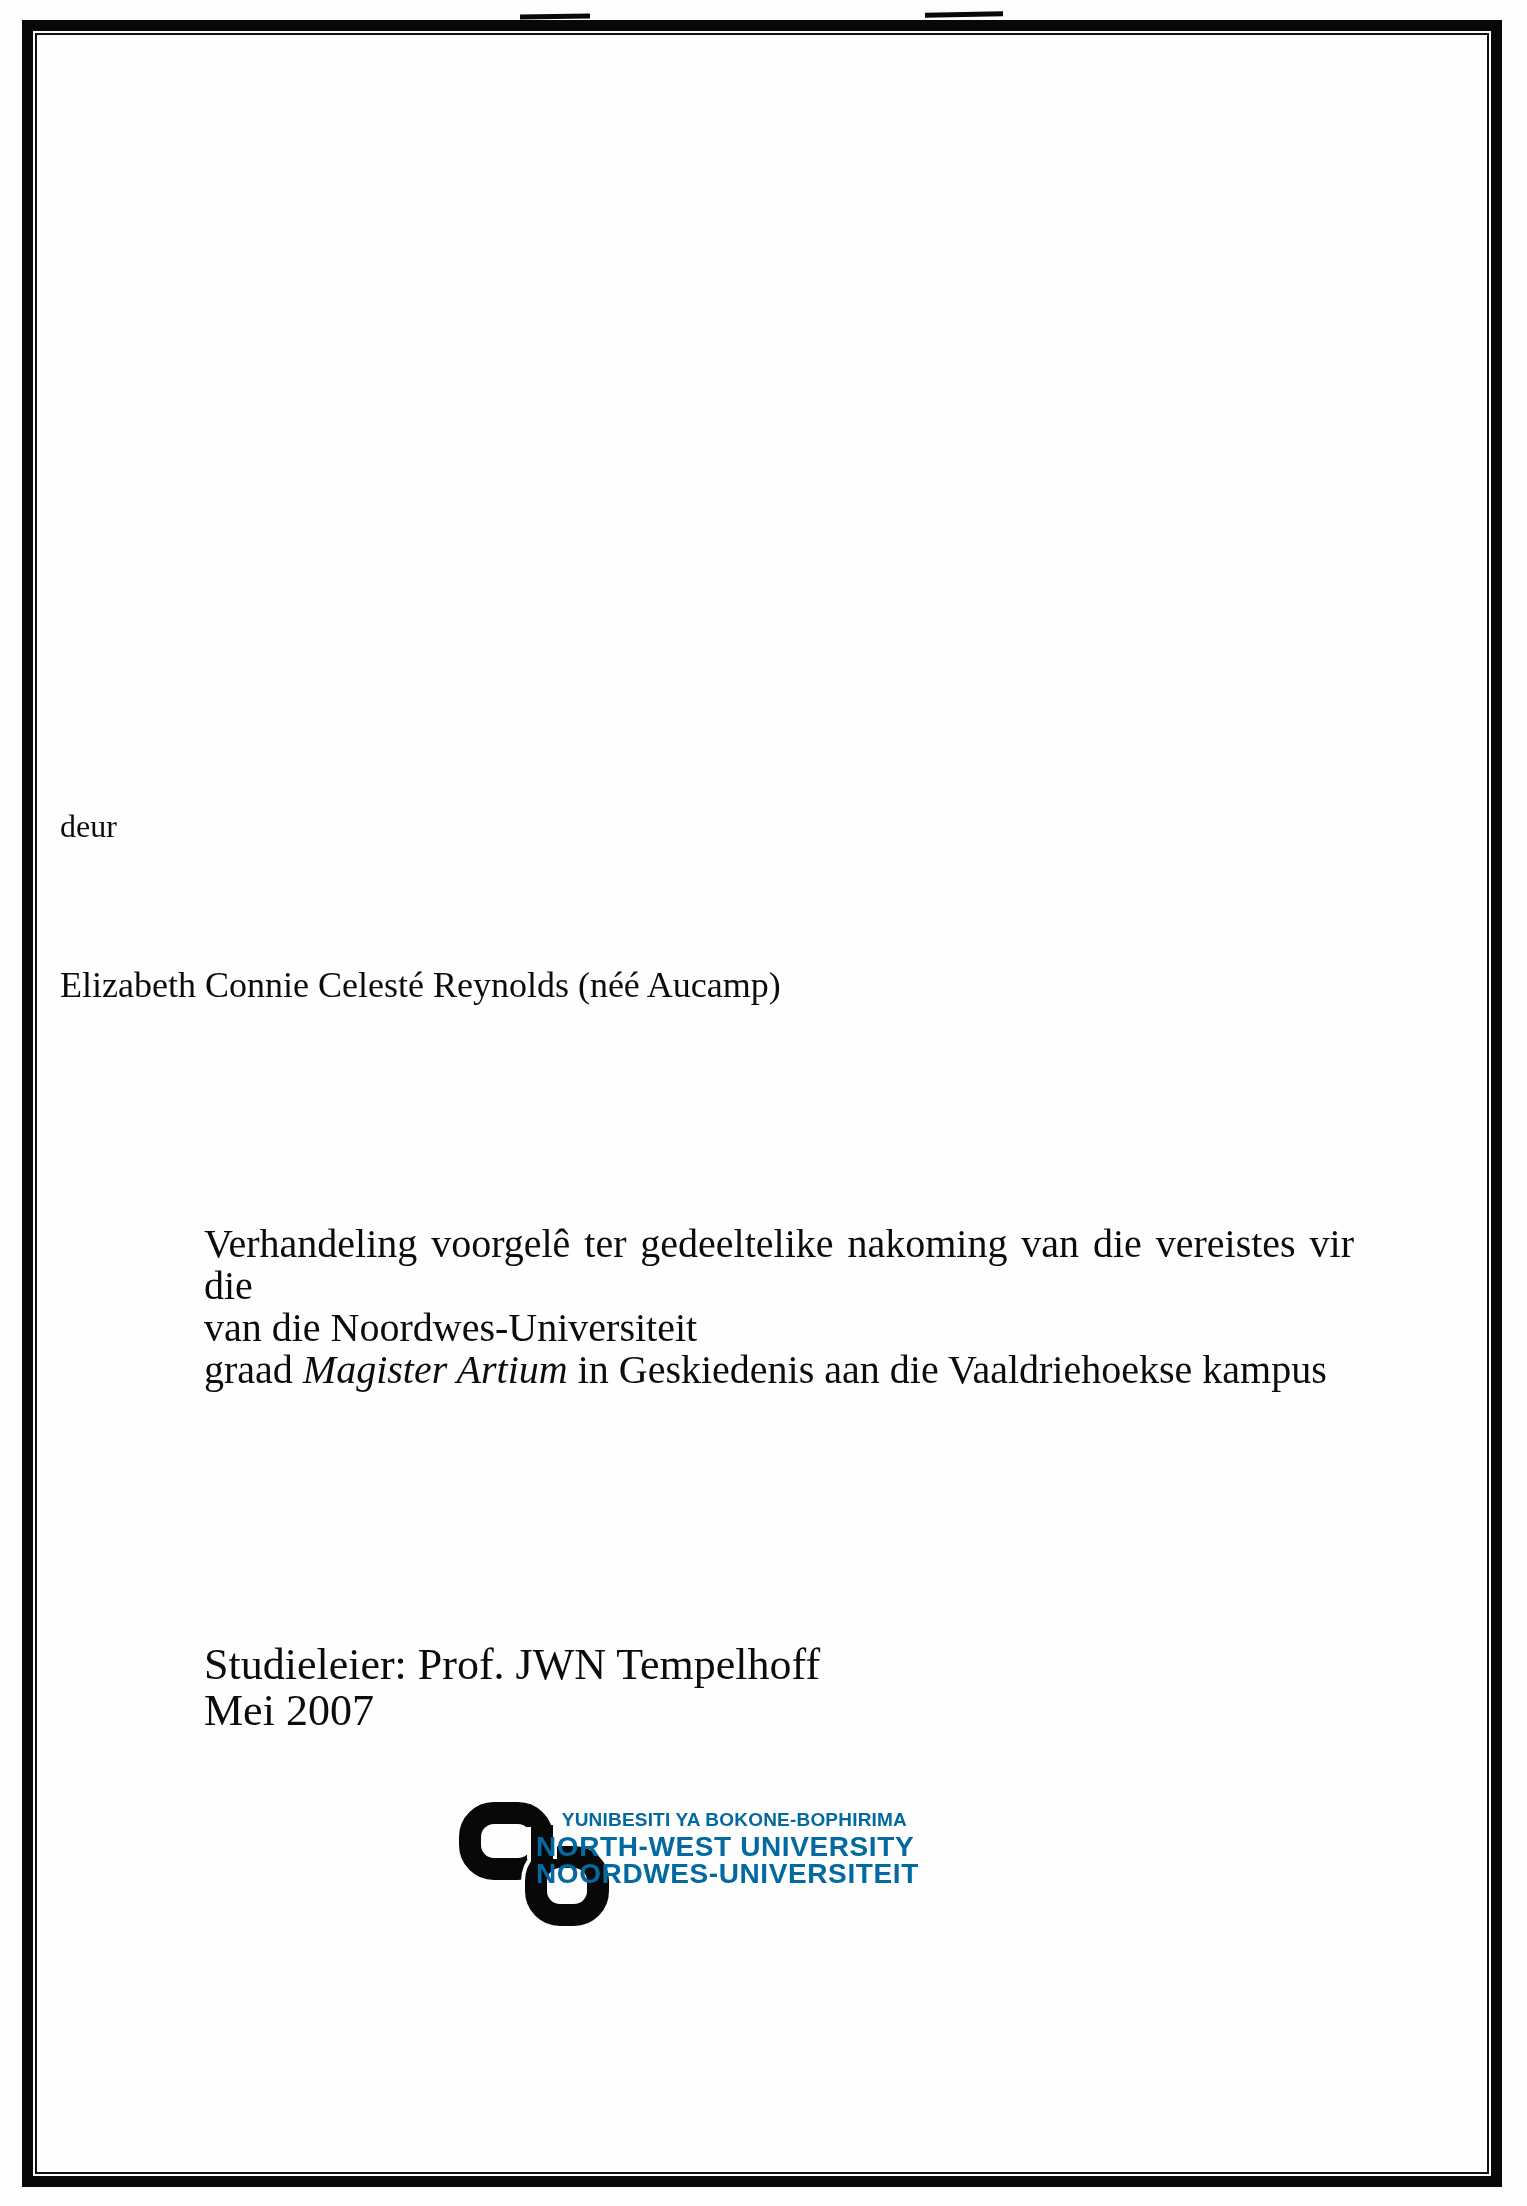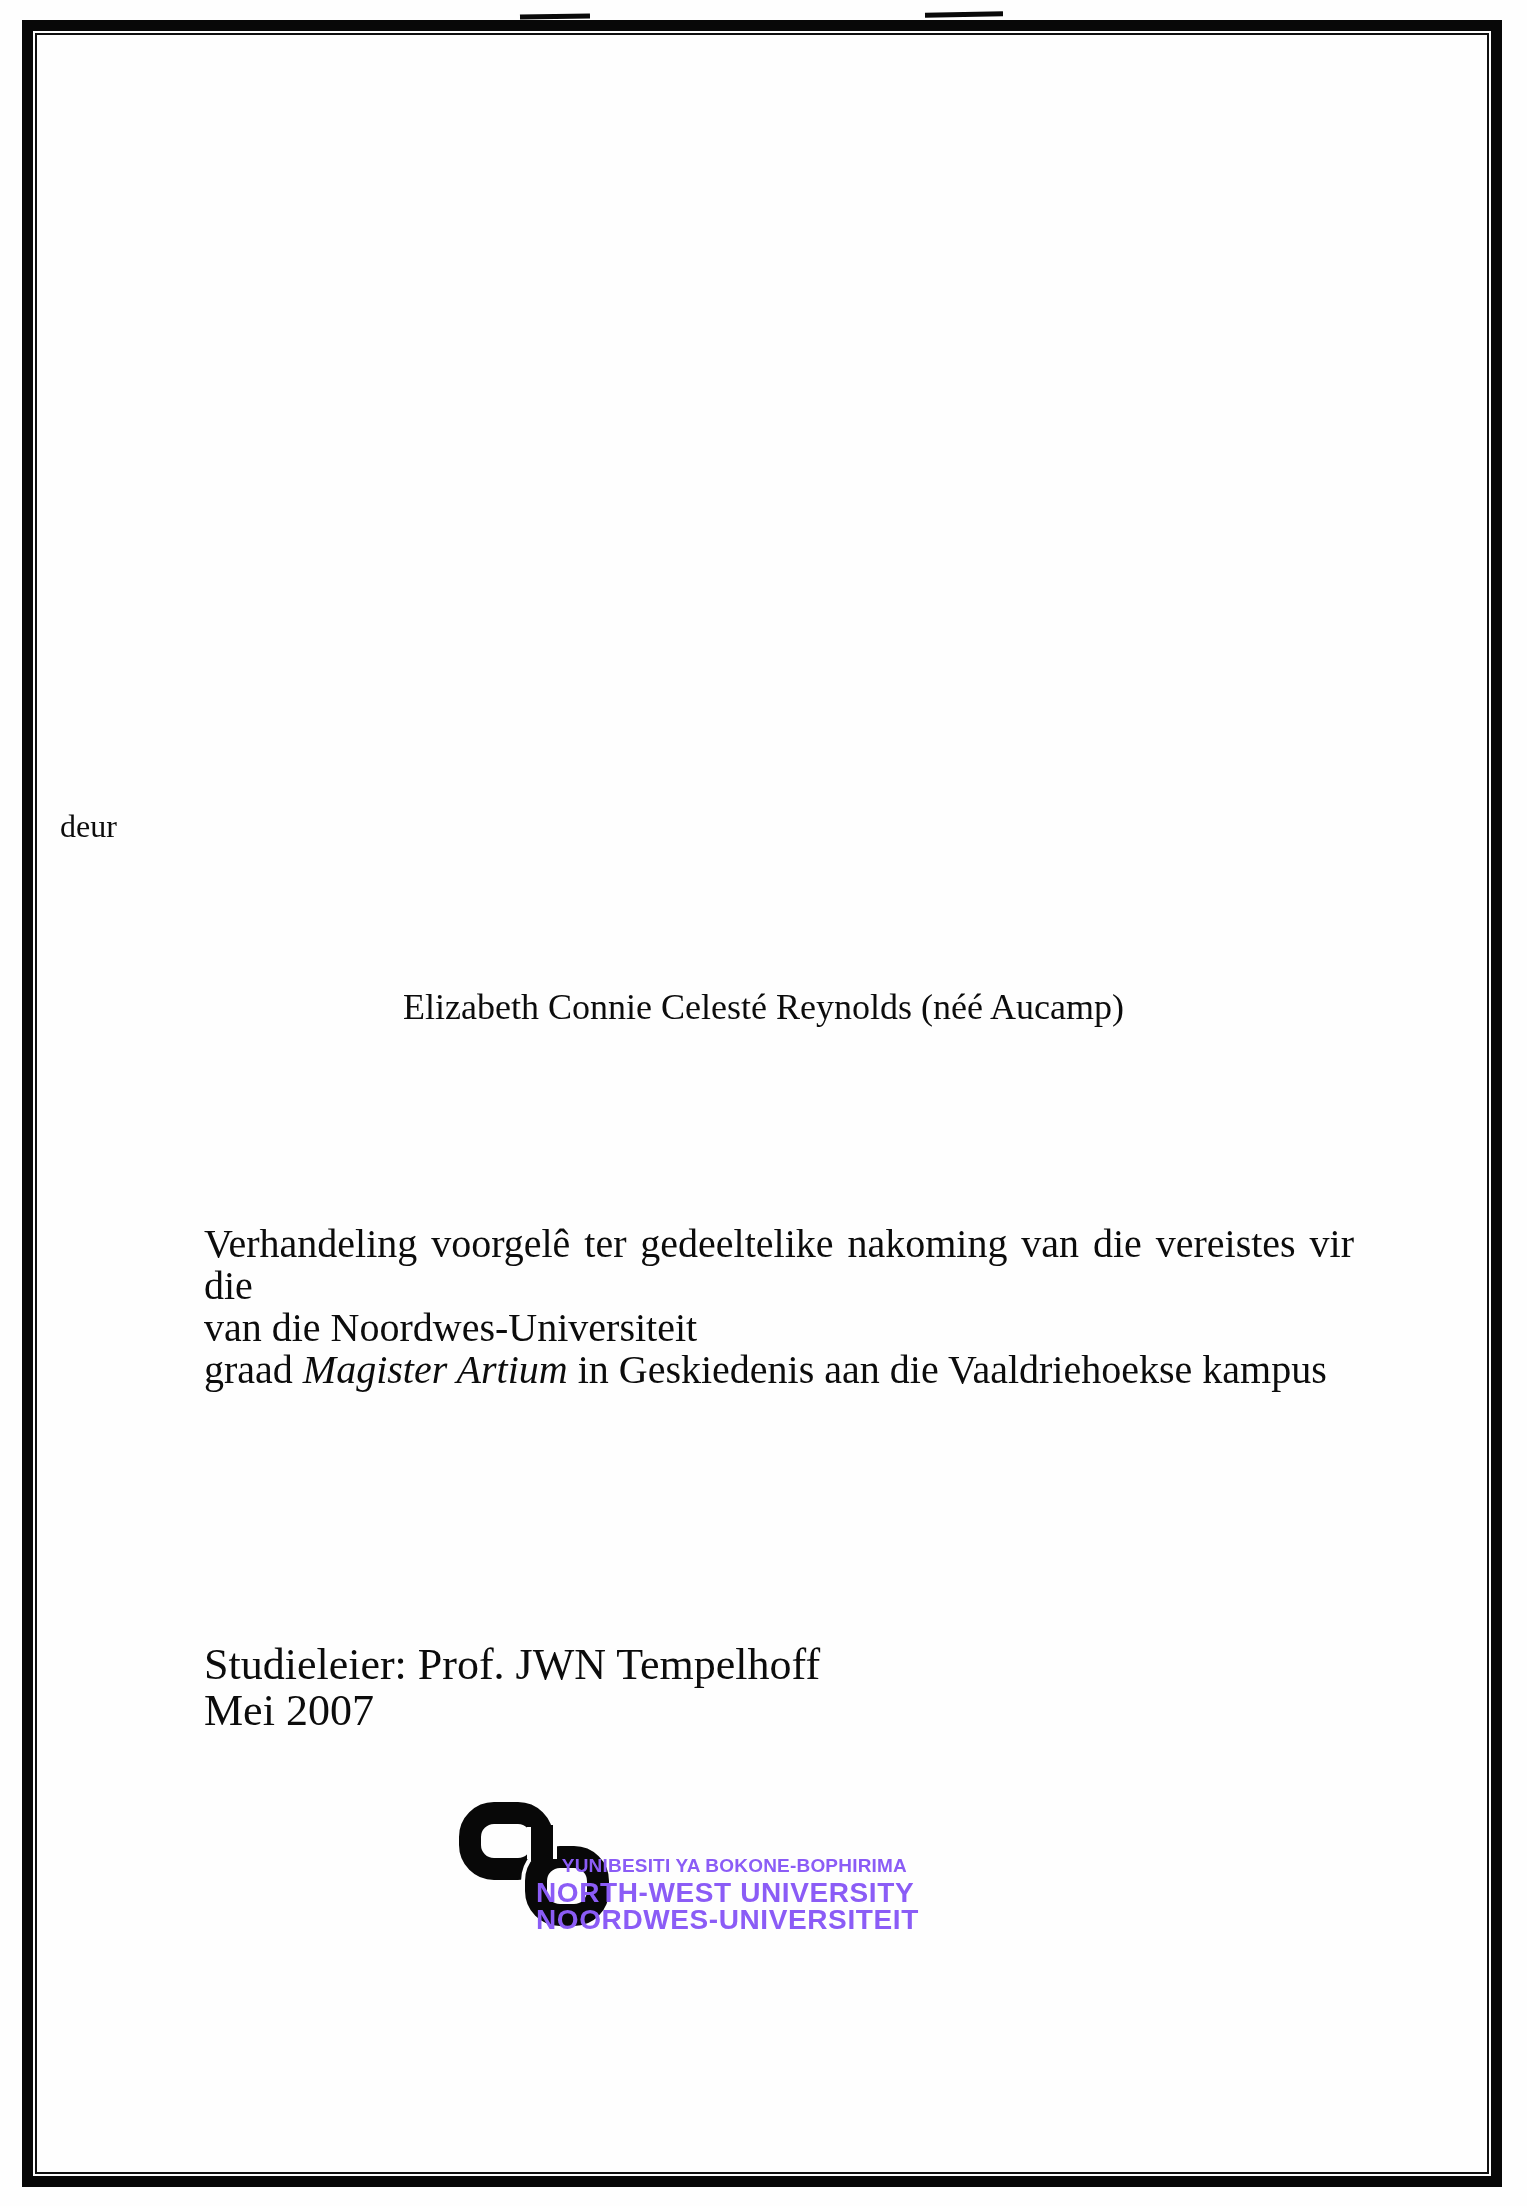--- a/index.html
+++ b/index.html
@@ -42,24 +42,23 @@
     position: absolute;
     left: 60px; right: 60px; top: 806px;
     text-align: left;
     font-size: 32px;
     line-height: 40px;
   }
 
   .author {
     position: absolute;
     left: 60px; right: 60px; top: 962px;
-    text-align: center;
+    text-align: left;
     font-size: 36px;
     line-height: 46px;
-    margin-top: 22px;
   }
 
   .statement {
     position: absolute;
     left: 204px; width: 1150px; top: 1223px;
     font-size: 40px;
     line-height: 42px;
   }
   .st-line { display: block; }
   .st-justify { text-align: justify; text-align-last: justify; }
@@ -76,23 +75,22 @@
     position: absolute;
     left: 458px; top: 1801px;
     width: 152px; height: 128px;
   }
   .logo-text {
     position: absolute;
     left: 536px; top: 1806px; width: 371px;
     text-align: right;
     font-family: "Liberation Sans", "DejaVu Sans", sans-serif;
     font-weight: 700;
-    color: #8b5cf6;
+    color: #0369a1;
     white-space: nowrap;
-    margin-top: 46px;
   }
   .lt1 { font-size: 19px; line-height: 27px; height: 27px; letter-spacing: 0.2px; }
   .lt2 { font-size: 28px; line-height: 27px; height: 27px; letter-spacing: 0.6px; }
 </style>
 </head>
 <body>
 
 <div class="page">
 
   <div class="frame-outer">

